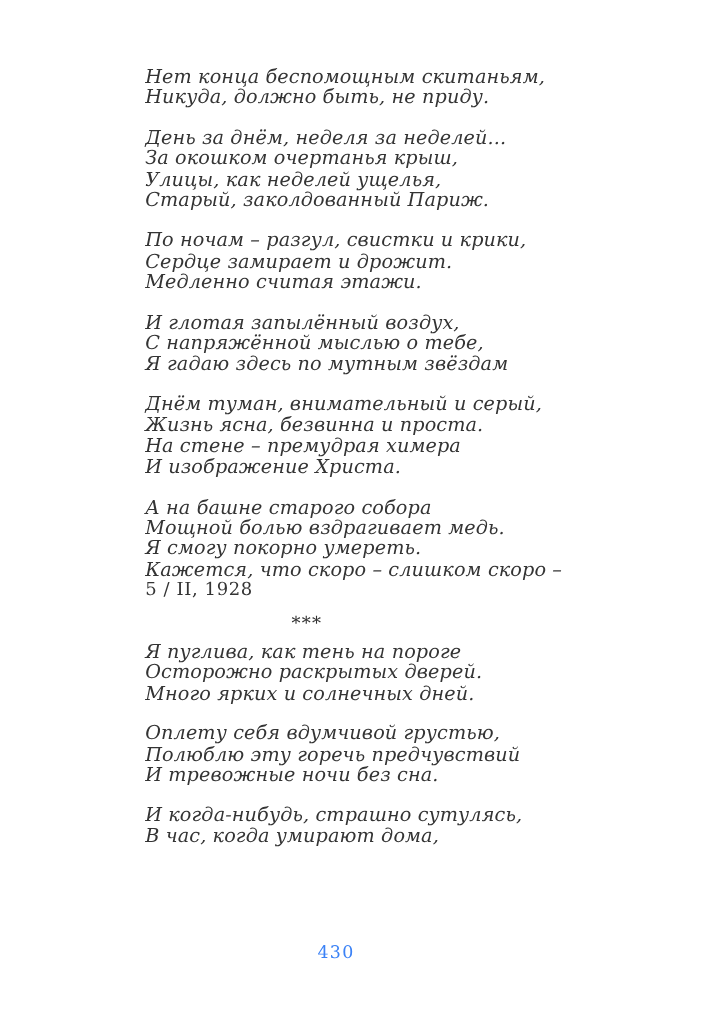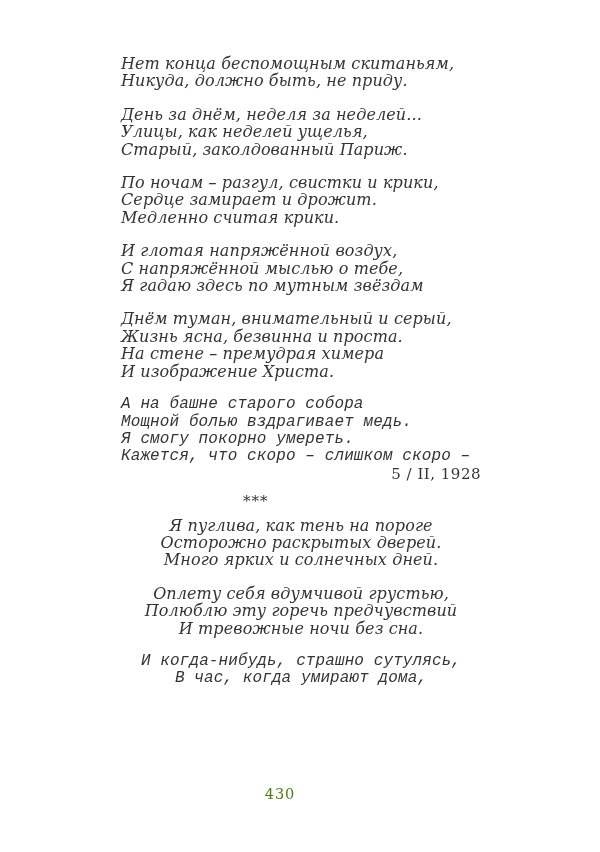--- a/index.html
+++ b/index.html
@@ -31,76 +31,74 @@
     font-size: 16px;
     line-height: 17.4px;
     white-space: nowrap;
     letter-spacing: 0.1px;
   }
   .poem .stanza {
     margin-bottom: 16px;
   }
   .poem .stanza:last-child {
     margin-bottom: 0;
-    font-family: Liberation Mono, monospace;
   }
   .date-line {
     font-style: normal;
     font-size: 15px;
     line-height: 17.4px;
-    text-align: right;
     letter-spacing: 0.5px;
   }
   .separator {
     font-style: normal;
     font-size: 15px;
     line-height: 17.4px;
     margin-top: 10px;
     margin-left: 122px;
     letter-spacing: 1px;
     width: fit-content;
   }
   #poem2 {
     margin-top: 6px;
-    text-align: center;
   }
   .page-number {
     position: absolute;
     top: 786px;
     left: 0;
     width: 560px;
     text-align: center;
     font-style: normal;
     font-size: 14.5px;
     letter-spacing: 1px;
-    color: #4d7c0f;
+    color: #3b82f6;
   }
 </style>
 </head>
 <body style="background: rgb(255, 255, 255);">
 
 <div class="sheet" style="color: rgb(52, 52, 52);">
   <div class="text-col">
     <div class="poem" id="poem1">
         <div class="stanza">
           <div class="line">Нет конца беспомощным скитаньям,</div>
           <div class="line">Никуда, должно быть, не приду.</div>
         </div>
         <div class="stanza">
           <div class="line">День за днём, неделя за неделей...</div>
+          <div class="line">За окошком очертанья крыш,</div>
           <div class="line">Улицы, как неделей ущелья,</div>
           <div class="line">Старый, заколдованный Париж.</div>
         </div>
         <div class="stanza">
           <div class="line">По ночам – разгул, свистки и крики,</div>
           <div class="line">Сердце замирает и дрожит.</div>
-          <div class="line">Медленно считая крики.</div>
+          <div class="line">Медленно считая этажи.</div>
         </div>
         <div class="stanza">
-          <div class="line">И глотая напряжённой воздух,</div>
+          <div class="line">И глотая запылённый воздух,</div>
           <div class="line">С напряжённой мыслью о тебе,</div>
           <div class="line">Я гадаю здесь по мутным звёздам</div>
         </div>
         <div class="stanza">
           <div class="line">Днём туман, внимательный и серый,</div>
           <div class="line">Жизнь ясна, безвинна и проста.</div>
           <div class="line">На стене – премудрая химера</div>
           <div class="line">И изображение Христа.</div>
         </div>
         <div class="stanza">

